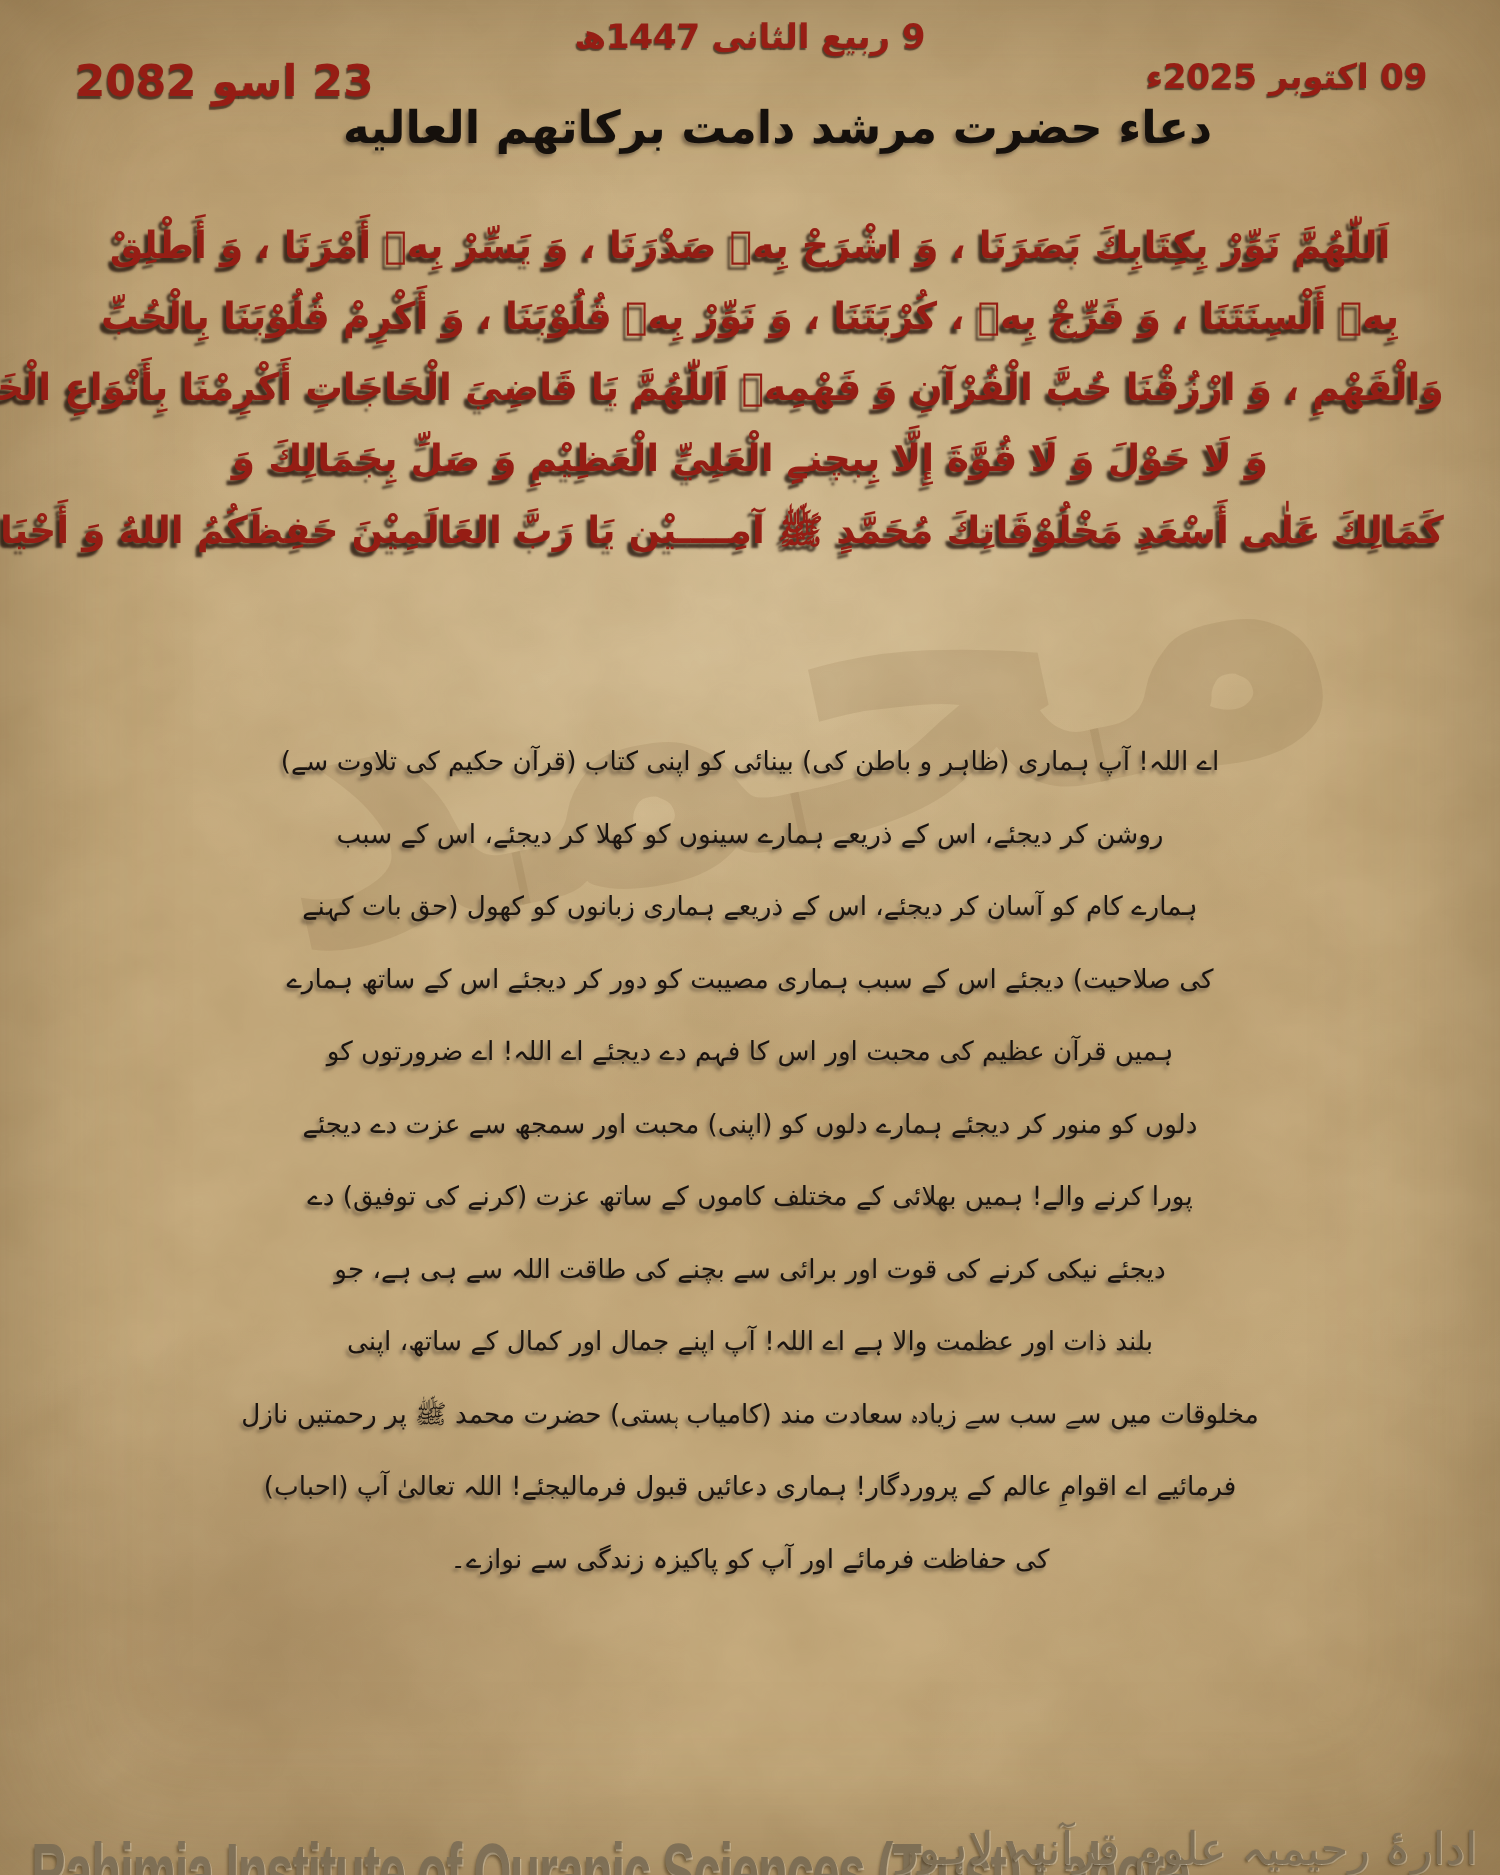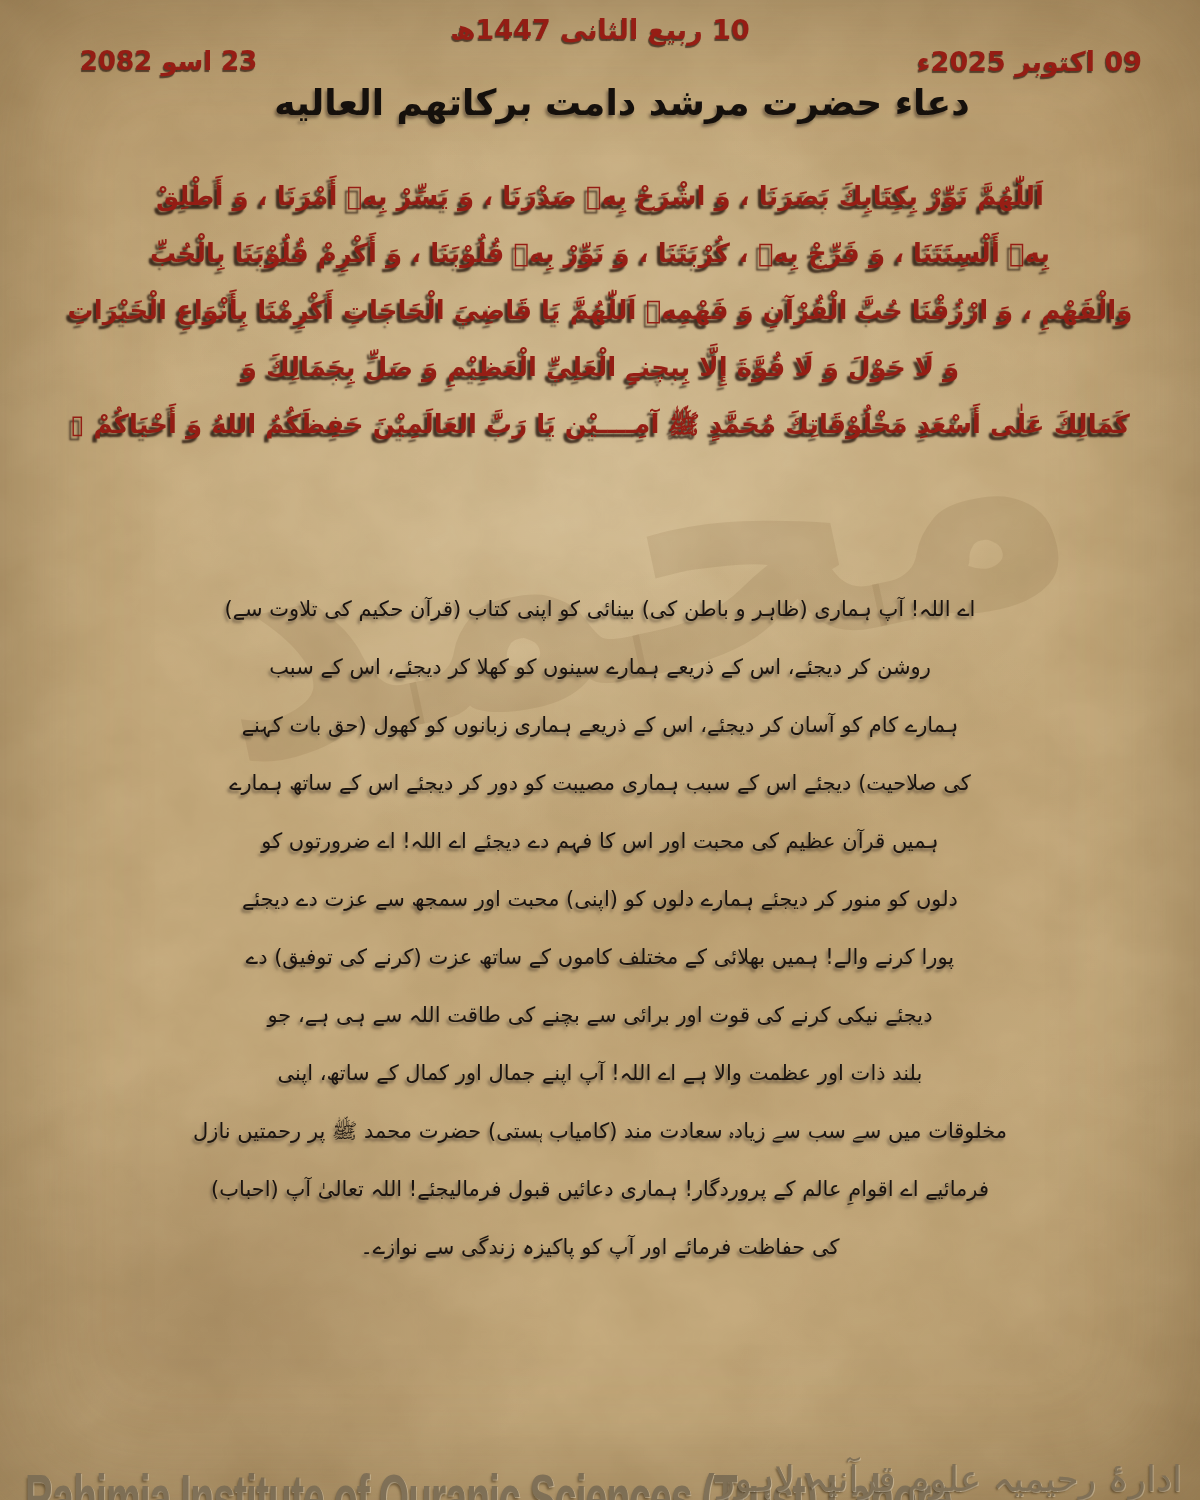--- a/index.html
+++ b/index.html
@@ -33,36 +33,36 @@
     direction: rtl;
   }
   .date {
     position: absolute; z-index: 3;
     color: #9a1e15; font-weight: bold;
     text-shadow: -1px 2px 1px rgba(30,14,7,0.65);
     white-space: nowrap;
   }
   .date-hijri { top: 14px; left: 0; right: 0; text-align: center; font-size: 27px; }
   .date-greg  { top: 46px; right: 58px; font-size: 27px; }
-  .date-bik   { top: 46px; left: 80px; font-size: 26px; }
+  .date-bik   { top: 46px; left: 60px; font-size: 35px; }
   .title {
     position: absolute; z-index: 3;
     top: 82px; left: 0; right: 0; text-align: center;
     color: #15100c; font-size: 36px; font-weight: bold;
     text-shadow: -2px 3px 3px rgba(70,55,40,0.55);
     margin-left: 44px;
   }
   .arabic {
     position: absolute; z-index: 3;
     top: 168px; left: 45px; right: 45px;
     text-align: center; direction: rtl;
     color: #9a1e15; font-weight: bold;
   }
   .arabic .aline {
-    font-size: 26px; line-height: 57px;
+    font-size: 30px; line-height: 57px;
     text-shadow: -3px 4px 2px rgba(28,13,6,0.78);
     white-space: nowrap;
   }
   .urdu {
     position: absolute; z-index: 3;
     top: 580px; left: 95px; right: 95px;
     text-align: center; direction: rtl;
     color: #1b1410;
   }
   .urdu .uline {
@@ -93,21 +93,21 @@
     white-space: nowrap;
   }
 </style>
 </head>
 <body>
 
 <div class="page">
 
   <div class="watermark">محمد</div>
 
-  <div class="date date-hijri" dir="rtl">10 ربیع الثانی 1447ھ</div>
+  <div class="date date-hijri" dir="rtl">9 ربیع الثانی 1447ھ</div>
   <div class="date date-greg" dir="rtl">09 اکتوبر 2025ء</div>
   <div class="date date-bik" dir="rtl">23 اسو 2082</div>
 
   <div class="title" dir="rtl">دعاء حضرت مرشد دامت برکاتهم العالیه</div>
 
   <div class="arabic">
     <div class="aline">اَللّٰهُمَّ نَوِّرْ بِكِتَابِكَ بَصَرَنَا ، وَ اشْرَحْ بِهٖ صَدْرَنَا ، وَ يَسِّرْ بِهٖ أَمْرَنَا ، وَ أَطْلِقْ</div>
     <div class="aline">بِهٖ أَلْسِنَتَنَا ، وَ فَرِّجْ بِهٖ ، كُرْبَتَنَا ، وَ نَوِّرْ بِهٖ قُلُوْبَنَا ، وَ أَكْرِمْ قُلُوْبَنَا بِالْحُبِّ</div>
     <div class="aline">وَالْفَهْمِ ، وَ ارْزُقْنَا حُبَّ الْقُرْآنِ وَ فَهْمِهٖ اَللّٰهُمَّ يَا قَاضِيَ الْحَاجَاتِ أَكْرِمْنَا بِأَنْوَاعِ الْخَيْرَاتِ</div>
     <div class="aline">وَ لَا حَوْلَ وَ لَا قُوَّةَ إِلَّا بِبچنےِ الْعَلِيِّ الْعَظِيْمِ وَ صَلِّ بِجَمَالِكَ وَ</div>

